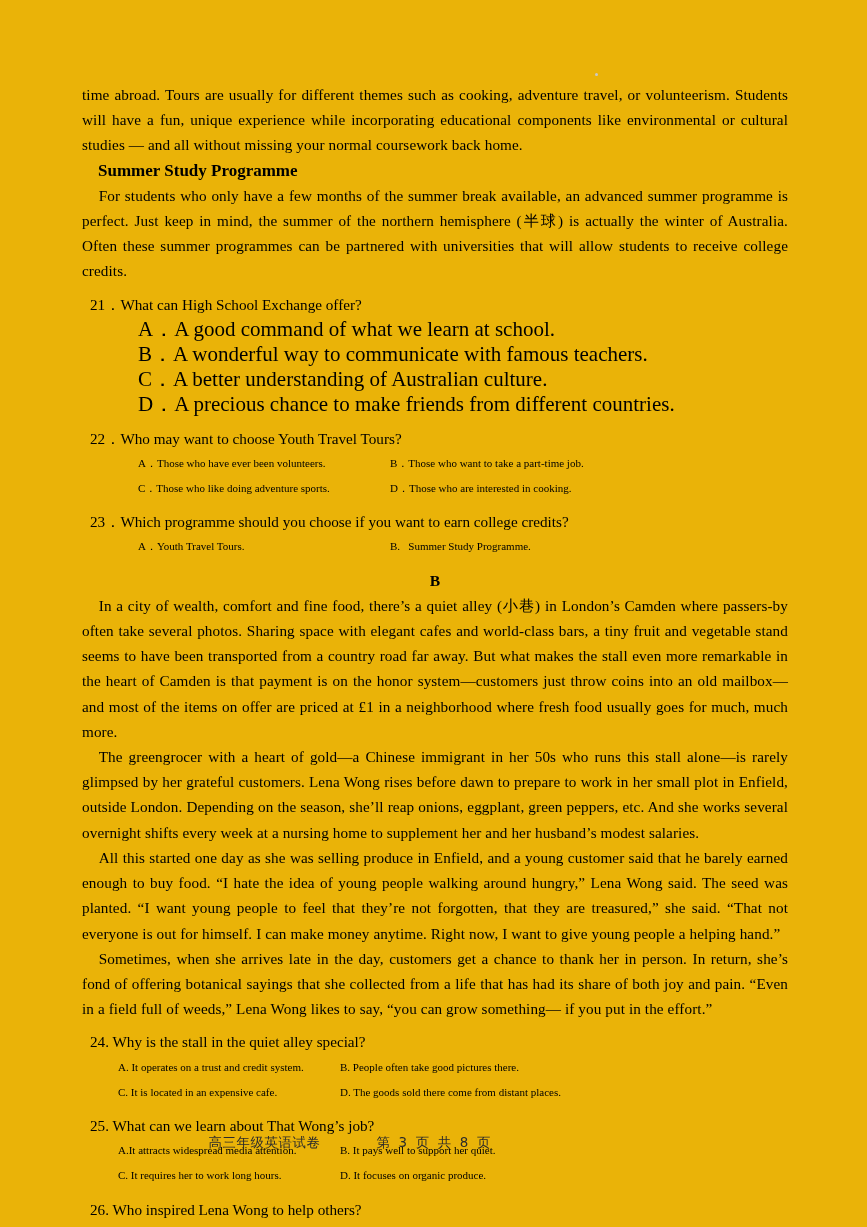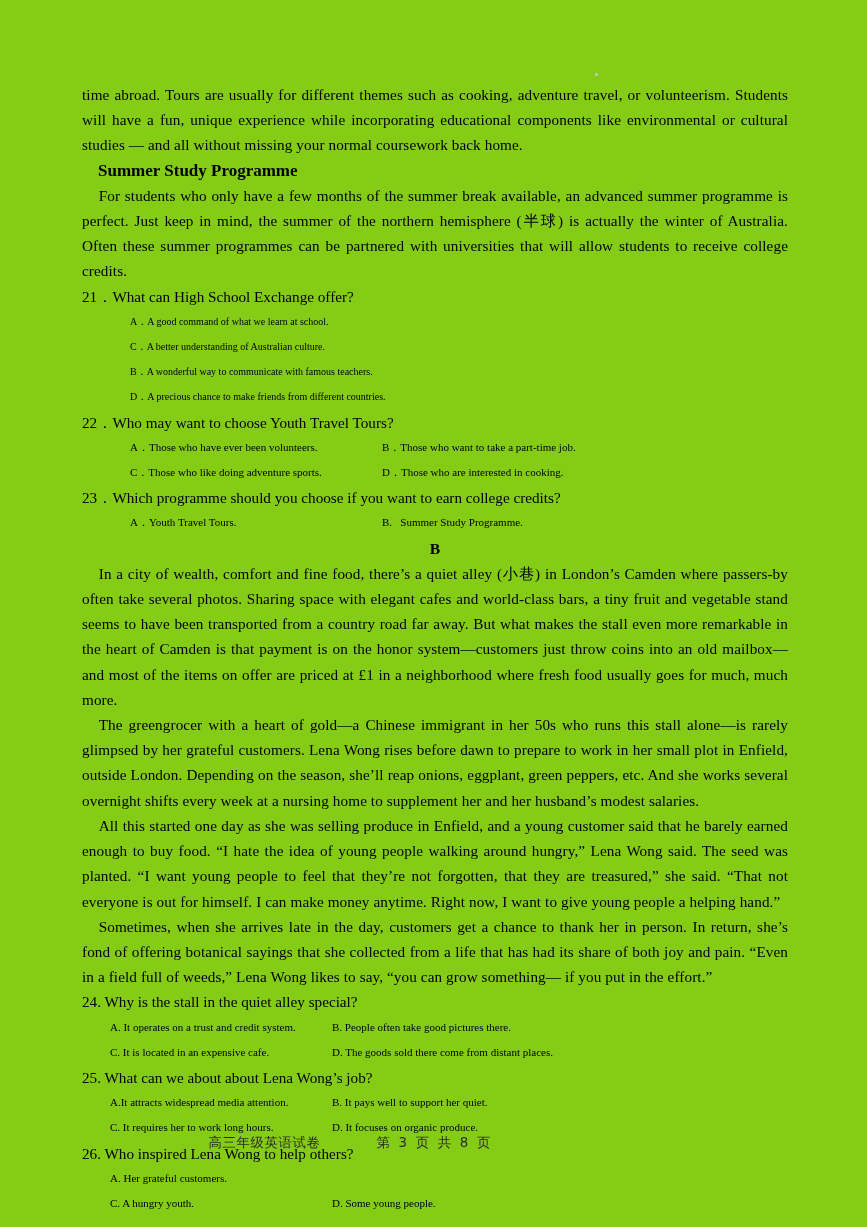--- a/index.html
+++ b/index.html
@@ -9,21 +9,21 @@
     background: #ffffff;
   }
   body {
     font-family: "Liberation Serif", "DejaVu Serif", serif;
     color: #000000;
   }
   #page {
     position: relative;
     width: 867px;
     height: 1227px;
-    background: #84cc16;
+    background: #eab308;
     overflow: hidden;
     box-sizing: border-box;
   }
   
   .speck {
     position: absolute;
     left: 595px;
     top: 73px;
     width: 3px;
     height: 3px;
@@ -59,37 +59,37 @@
   .section-letter {
     font-size: 15.6px;
     line-height: 25.2px;
     font-weight: bold;
     text-align: center;
     margin: 0;
   }
 
   
   .q {
-    margin: 0;
+    margin: 8px;
   }
   .q-stem {
     font-size: 15.2px;
     line-height: 25.2px;
     margin: 0;
     white-space: pre;
   }
   .opt-row {
     font-size: 11px;
     line-height: 25.2px;
     margin: 0;
     display: flex;
   }
   .opt-stack { margin: 0; }
   .opt-single {
-    font-size: 10px;
+    font-size: 21px;
     line-height: 25.2px;
     margin: 0;
     padding-left: 48px;
     white-space: pre;
   }
   .opt-col-a {
     padding-left: 48px;
     width: 300px;
     box-sizing: border-box;
     white-space: pre;
@@ -133,22 +133,22 @@
     <p class="para lastline-left">time abroad. Tours are usually for different themes such as cooking, adventure travel, or volunteerism. Students will have a fun, unique experience while incorporating educational components like environmental or cultural studies — and all without missing your normal coursework back home.</p>
 
     <div class="subhead">Summer Study Programme</div>
 
     <p class="para indent lastline-left">For students who only have a few months of the summer break available, an advanced summer programme is perfect. Just keep in mind, the summer of the northern hemisphere (半球) is actually the winter of Australia. Often these summer programmes can be partnered with universities that will allow students to receive college credits.</p>
 
     <div class="q">
       <div class="q-stem"><span>21．</span><span>What can High School Exchange offer?</span></div>
       <div class="opt-stack">
         <div class="opt-single">A．A good command of what we learn at school.</div>
+        <div class="opt-single">B．A wonderful way to communicate with famous teachers.</div>
         <div class="opt-single">C．A better understanding of Australian culture.</div>
-        <div class="opt-single">B．A wonderful way to communicate with famous teachers.</div>
         <div class="opt-single">D．A precious chance to make friends from different countries.</div>
       </div>
     </div>
 
     <div class="q">
       <div class="q-stem"><span>22．</span><span>Who may want to choose Youth Travel Tours?</span></div>
       <div class="opt-row">
         <div class="opt-col-a">A．Those who have ever been volunteers.</div>
         <div class="opt-col-b">B．Those who want to take a part-time job.</div>
       </div>
@@ -182,21 +182,21 @@
         <div class="opt-col-a">A. It operates on a trust and credit system.</div>
         <div class="opt-col-b">B. People often take good pictures there.</div>
       </div>
       <div class="opt-row">
         <div class="opt-col-a">C. It is located in an expensive cafe.</div>
         <div class="opt-col-b">D. The goods sold there come from distant places.</div>
       </div>
     </div>
 
     <div class="q tight">
-      <div class="q-stem"><span>25.</span> <span>What can we about about Lena Wong’s job?</span></div>
+      <div class="q-stem"><span>25.</span> <span>What can we learn about That Wong’s job?</span></div>
       <div class="opt-row">
         <div class="opt-col-a">A.It attracts widespread media attention.</div>
         <div class="opt-col-b">B. It pays well to support her quiet.</div>
       </div>
       <div class="opt-row">
         <div class="opt-col-a">C. It requires her to work long hours.</div>
         <div class="opt-col-b">D. It focuses on organic produce.</div>
       </div>
     </div>
 

